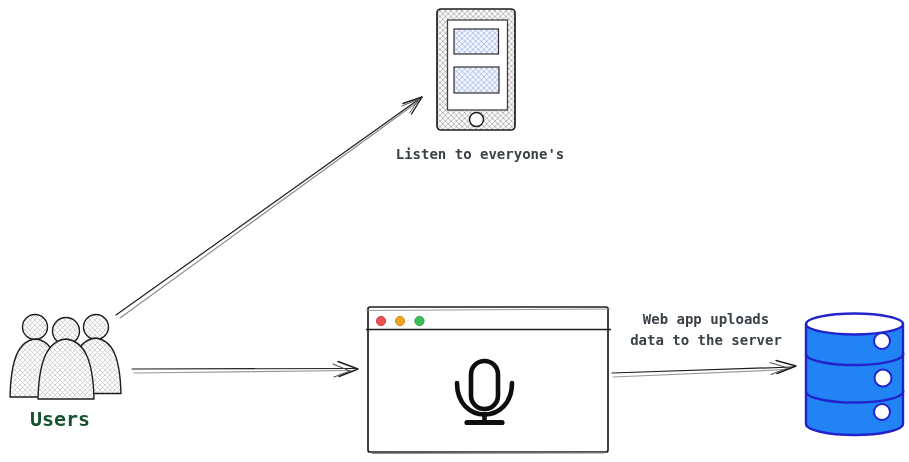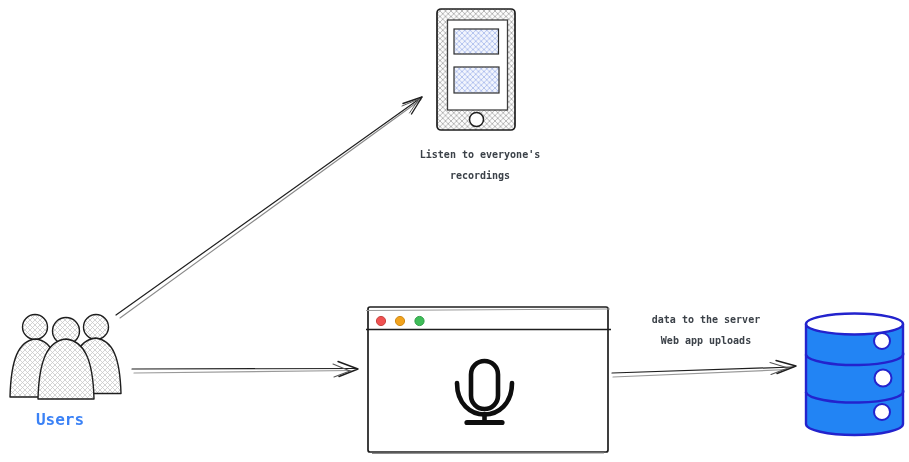--- a/index.html
+++ b/index.html
@@ -2,25 +2,25 @@
 <html><head>
 <meta charset="utf-8">
 <style>
   html,body { margin:0; padding:0; background:#ffffff; }
   .canvas {
     position:relative; width:909px; height:462px; background:#ffffff;
     font-family:"DejaVu Sans Mono","Liberation Mono",monospace; overflow:hidden;
   }
   .canvas svg { position:absolute; left:0; top:0; }
   .label {
-    position:absolute; color:#3b4148; font-weight:600; font-size:10px;
+    position:absolute; color:#3b4148; font-weight:600; font-size:14px;
     line-height:21px; text-align:center; white-space:nowrap;
   }
   .label span { display:block; }
-  .users-label { color:#3b82f6; font-weight:bold; font-size:16px; }
+  .users-label { color:#14532d; font-weight:bold; font-size:20px; }
 </style>
 </head>
 <body>
 
 <div class="canvas">
 
   <svg width="909" height="462" viewBox="0 0 909 462">
     <defs>
       <pattern id="hatchUsers" width="5" height="5" patternUnits="userSpaceOnUse">
         <rect width="5" height="5" fill="#ffffff"></rect>
@@ -101,22 +101,21 @@
       <circle cx="882" cy="412" r="8" fill="#ffffff" stroke-width="2"></circle>
     </g>
   </svg>
 
   <div class="label users-label" style="left:22px; top:409px; width:76px;">
     <span>Users</span>
   </div>
 
   <div class="label" style="left:384px; top:144px; width:192px;">
     <span>Listen to everyone's</span>
-    <span>recordings</span>
   </div>
 
 
   <div class="label" style="left:615px; top:309px; width:182px;">
+    <span>Web app uploads</span>
     <span>data to the server</span>
-    <span>Web app uploads</span>
   </div>
 
 </div>
 
 </body></html>

